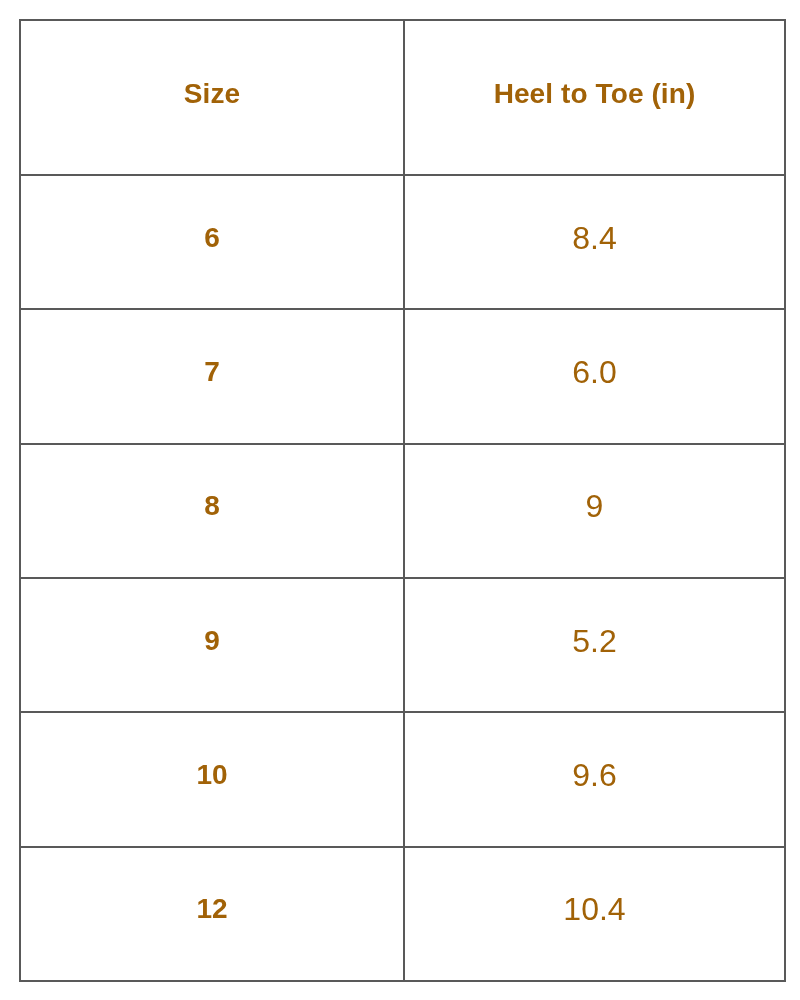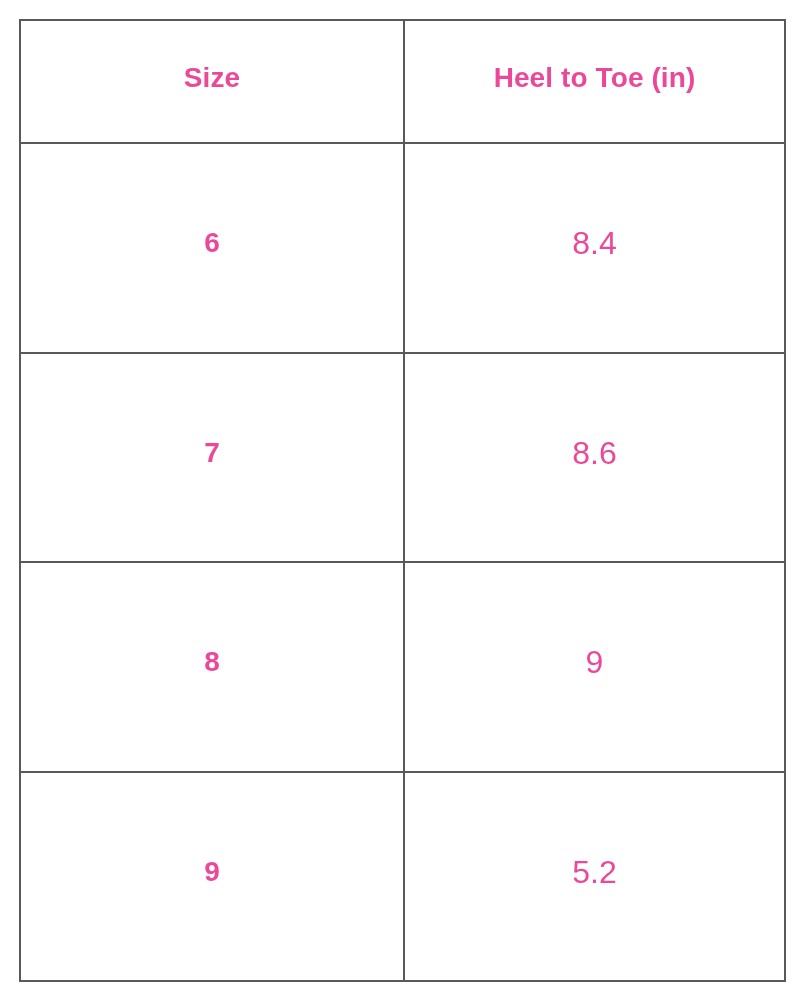--- a/index.html
+++ b/index.html
@@ -32,25 +32,25 @@
     table-layout: fixed;
     background: #ffffff;
   }
 
   .size-table col.col-size  { width: 384px; }
   .size-table col.col-value { width: 381px; }
 
   .size-table th,
   .size-table td {
     border: 2px solid #595959;
-    padding: 0;
+    padding: 16px;
     text-align: center;
     vertical-align: middle;
     background: #ffffff;
-    color: #ec4899;
+    color: #a16207;
     line-height: 1.1;
   }
 
   .size-table thead th {
     height: 121px;
     font-size: 28px;
     font-weight: bold;
     letter-spacing: 0.1px;
   }
 
@@ -107,35 +107,51 @@
         </td>
         <td class="cell-value">
           <span class="cell-inner">8.4</span>
         </td>
       </tr>
       <tr>
         <td class="cell-size">
           <span class="cell-inner">7</span>
         </td>
         <td class="cell-value">
-          <span class="cell-inner">8.6</span>
+          <span class="cell-inner">6.0</span>
         </td>
       </tr>
       <tr>
         <td class="cell-size">
           <span class="cell-inner">8</span>
         </td>
         <td class="cell-value">
           <span class="cell-inner">9</span>
         </td>
       </tr>
       <tr>
         <td class="cell-size">
           <span class="cell-inner">9</span>
         </td>
         <td class="cell-value">
           <span class="cell-inner">5.2</span>
         </td>
       </tr>
+      <tr>
+        <td class="cell-size">
+          <span class="cell-inner">10</span>
+        </td>
+        <td class="cell-value">
+          <span class="cell-inner">9.6</span>
+        </td>
+      </tr>
+      <tr>
+        <td class="cell-size">
+          <span class="cell-inner">12</span>
+        </td>
+        <td class="cell-value">
+          <span class="cell-inner">10.4</span>
+        </td>
+      </tr>
     </tbody>
   </table>
 
 </div>
 
 </body></html>

